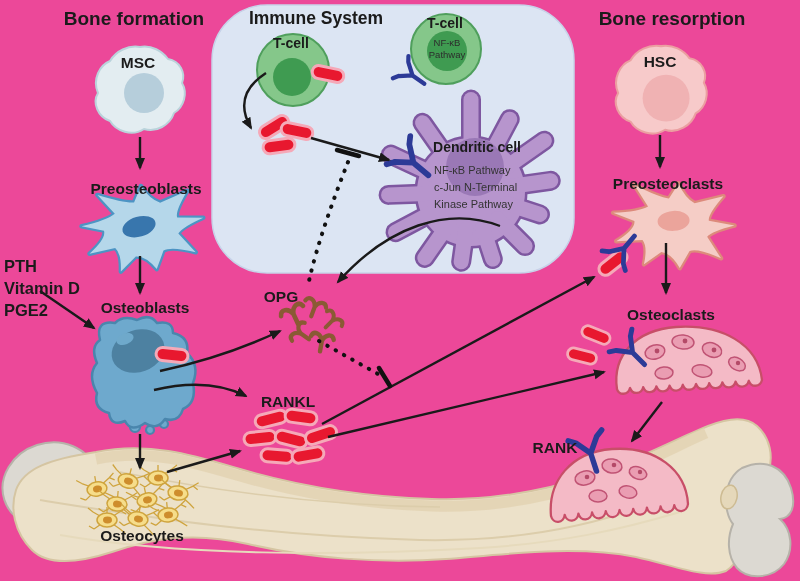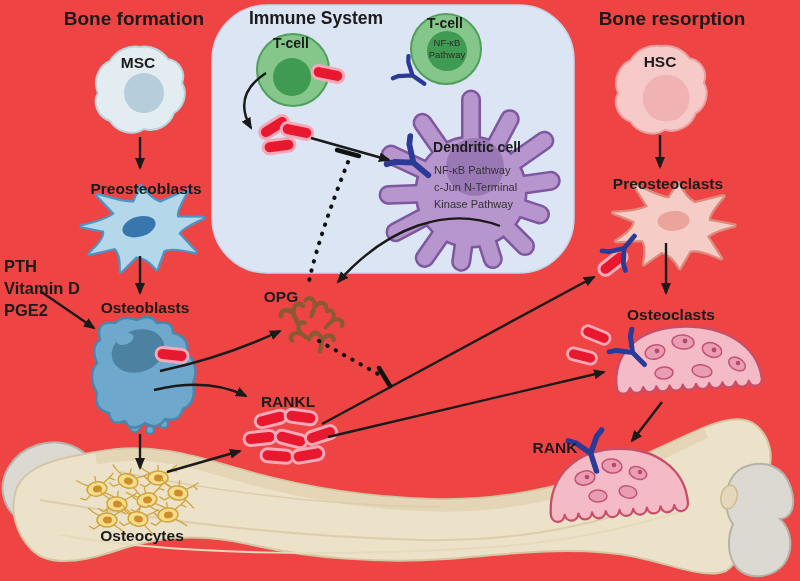--- a/index.html
+++ b/index.html
@@ -1,16 +1,16 @@
 <!DOCTYPE html>
 <html><head>
 <meta charset="utf-8">
 <style>
   html,body{margin:0;padding:0;background:#fff;}
-  #stage{position:relative;width:800px;height:581px;background:#ef4444;overflow:hidden;}
+  #stage{position:relative;width:800px;height:581px;background:#ec4899;overflow:hidden;}
   svg{display:block;}
   text{font-family:"Liberation Sans",sans-serif;fill:#1b1b1b;}
   .t-big{font-size:19px;font-weight:bold;}
   .t-imm{font-size:17.5px;font-weight:bold;}
   .t-med{font-size:15.5px;font-weight:bold;}
   .t-cell-lbl{font-size:14px;font-weight:bold;}
   .t-small{font-size:11px;fill:#333;}
   .t-tiny{font-size:9.5px;fill:#2d2d2d;}
   .t-stim{font-size:16.5px;font-weight:bold;}
   .conn{stroke:#1a1a1a;stroke-width:2.4;fill:none;}

